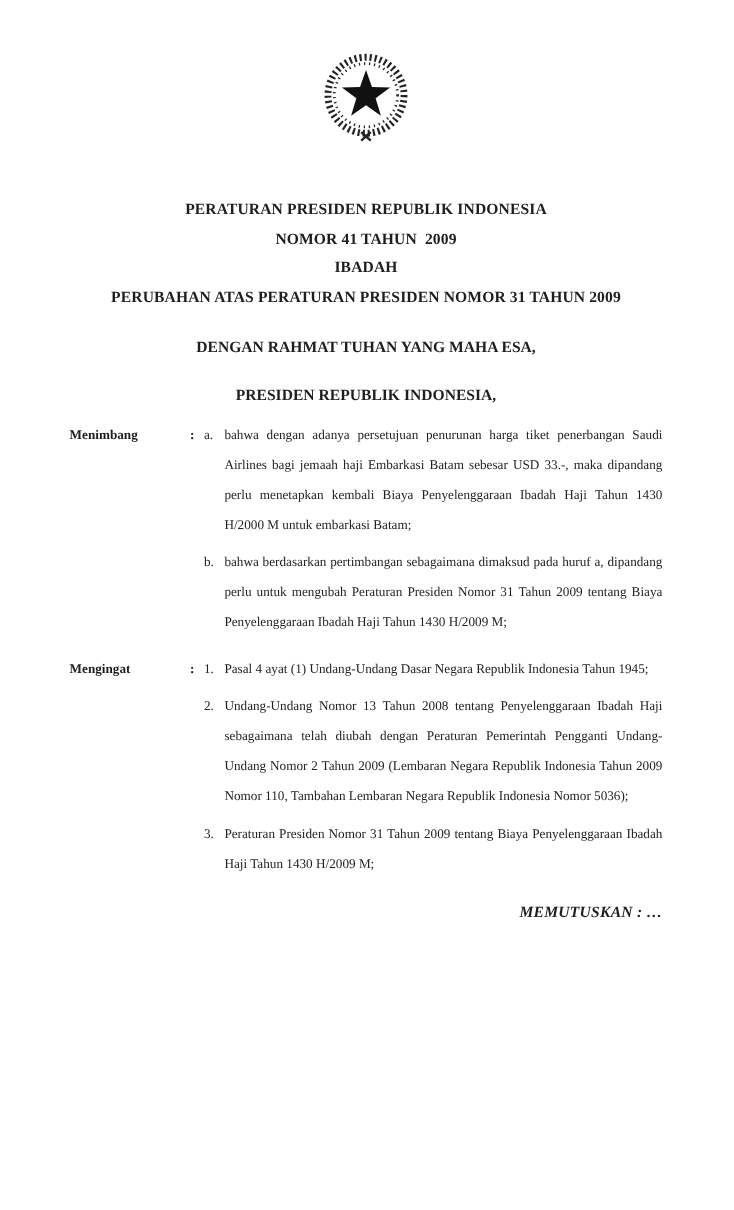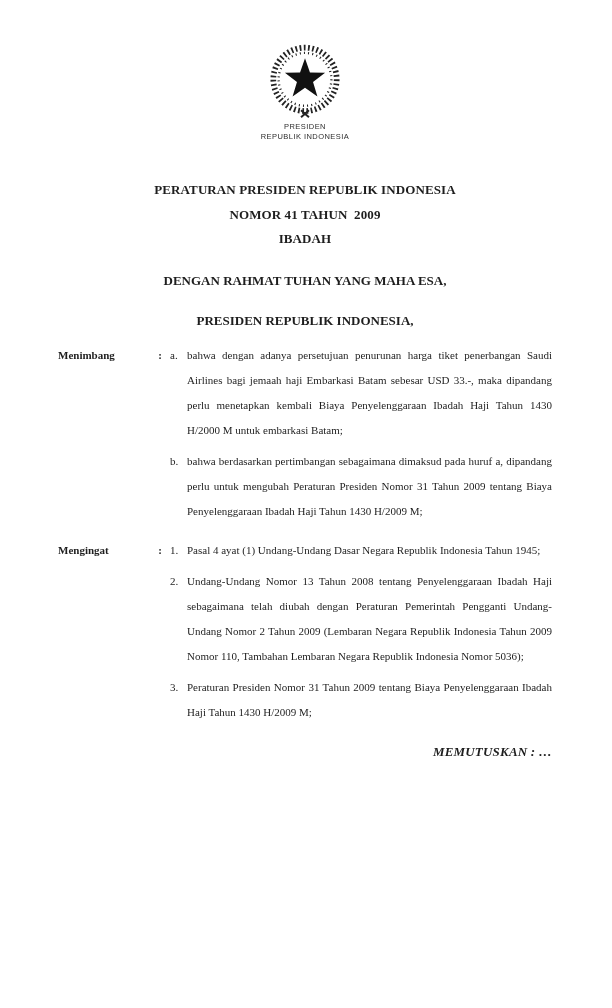--- a/index.html
+++ b/index.html
@@ -110,30 +110,27 @@
 
       <circle cx="50" cy="47" r="36" fill="none" stroke="#232323" stroke-width="6.5" stroke-dasharray="2 2.8"></circle>
 
       <circle cx="50" cy="47" r="30" fill="none" stroke="#232323" stroke-width="2.6" stroke-dasharray="1.2 3.6"></circle>
 
       <polygon fill="#111111" points="50,23 55.64,39.23 72.83,39.58 59.13,49.97 64.11,66.42 50,56.6 35.89,66.42 40.87,49.97 27.17,39.58 44.36,39.23"></polygon>
 
       <path d="M45.5 82 L54.5 90 M54.5 82 L45.5 90" stroke="#232323" stroke-width="2.2" fill="none"></path>
       <circle cx="50" cy="86" r="1.8" fill="#232323"></circle>
     </svg>
-    <div class="seal-caption">
-      <div>PRESIDEN</div>
-      <div>REPUBLIK INDONESIA</div>
-    </div>
   </header>
 
   <section class="title-block">
     <div>PERATURAN PRESIDEN REPUBLIK INDONESIA</div>
     <div>NOMOR 41 TAHUN&nbsp; 2009</div>
     <div>IBADAH</div>
+    <div>PERUBAHAN ATAS PERATURAN PRESIDEN NOMOR 31 TAHUN 2009</div>
   </section>
 
   <p class="invocation">DENGAN RAHMAT TUHAN YANG MAHA ESA,</p>
   <p class="authority">PRESIDEN REPUBLIK INDONESIA,</p>
 
   <section class="clause first">
     <div class="clause-label">
       <span>Menimbang</span>
       <span>:</span>
     </div>

